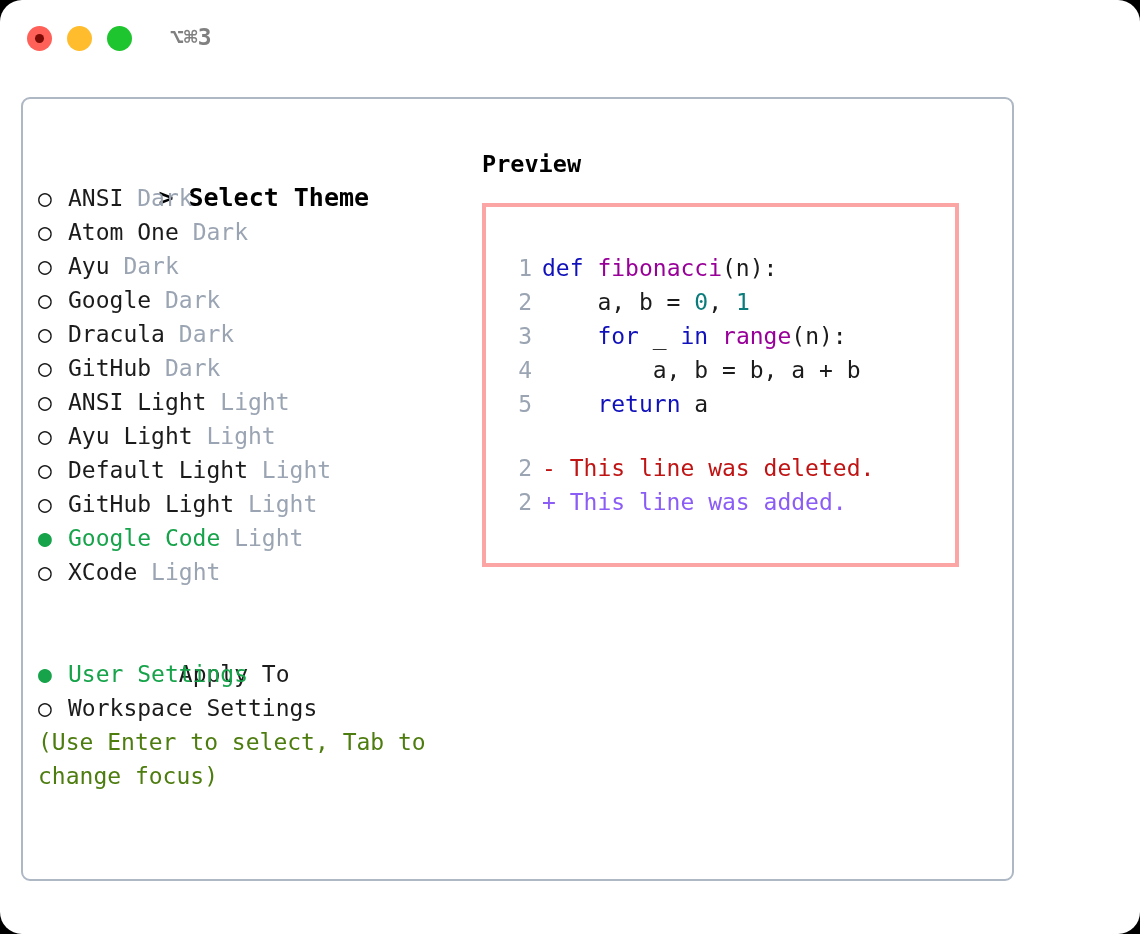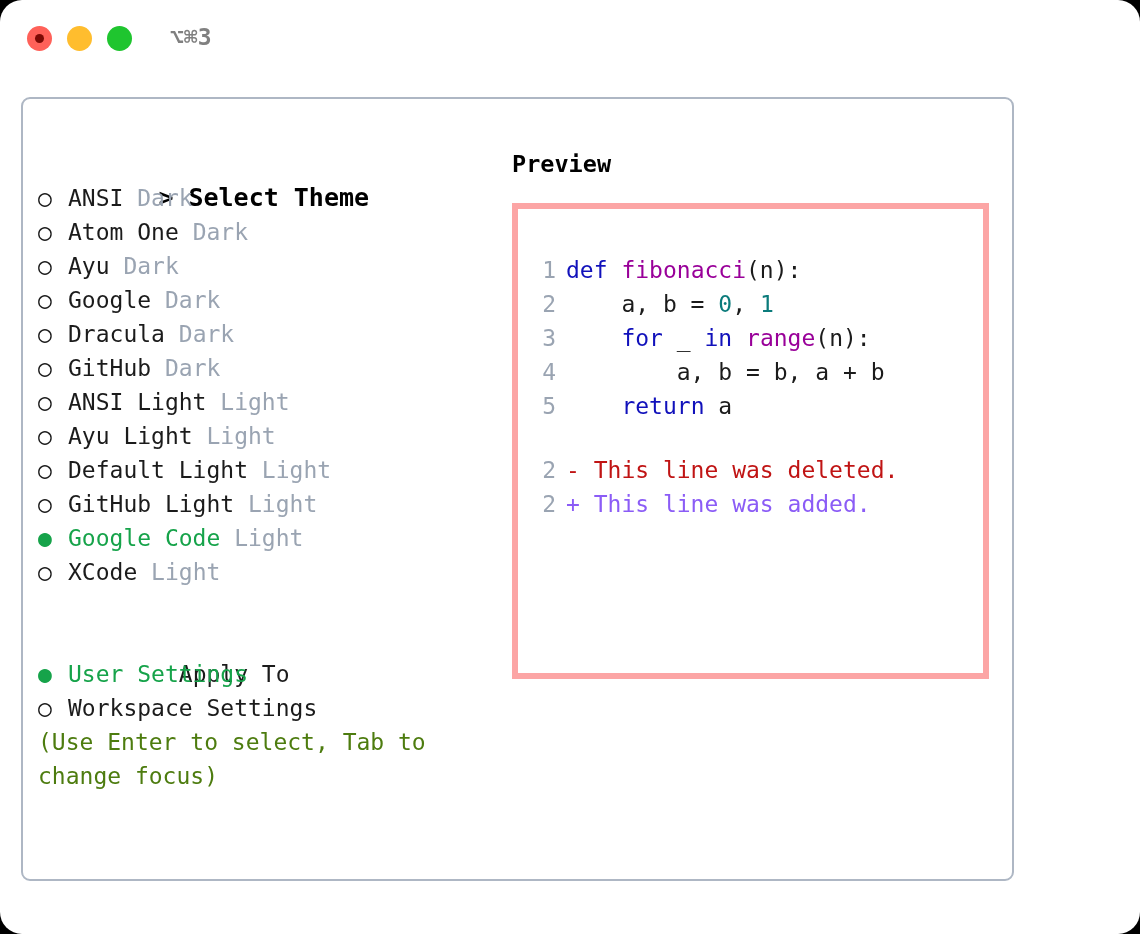--- a/index.html
+++ b/index.html
@@ -112,39 +112,39 @@
     font-size: 23px;
     line-height: 34px;
     color: #4d7c0f;
     white-space: pre-line;
     width: 420px;
   }
 
   
   #right-col {
     position: absolute;
-    left: 489px;
+    left: 459px;
     top: 48px;
     width: 500px;
   }
   #preview-title {
     font-size: 23.5px;
     font-weight: bold;
     color: #000000;
     line-height: 34px;
     white-space: pre;
   }
   #preview-box {
     margin-top: 22px;
     width: 477px;
-    height: 476px;
-    border: 6px solid #fca5a5;
+    height: 364px;
+    border: 4px solid #fca5a5;
     box-sizing: border-box;
     background: #ffffff;
-    padding: 44px 0 0 0;
+    padding: 44px 0 0 8px;
   }
   .code-line {
     height: 34px;
     line-height: 34px;
     font-size: 23px;
     white-space: pre;
     padding-left: 16px;
   }
   .lineno {
     display: inline-block;

